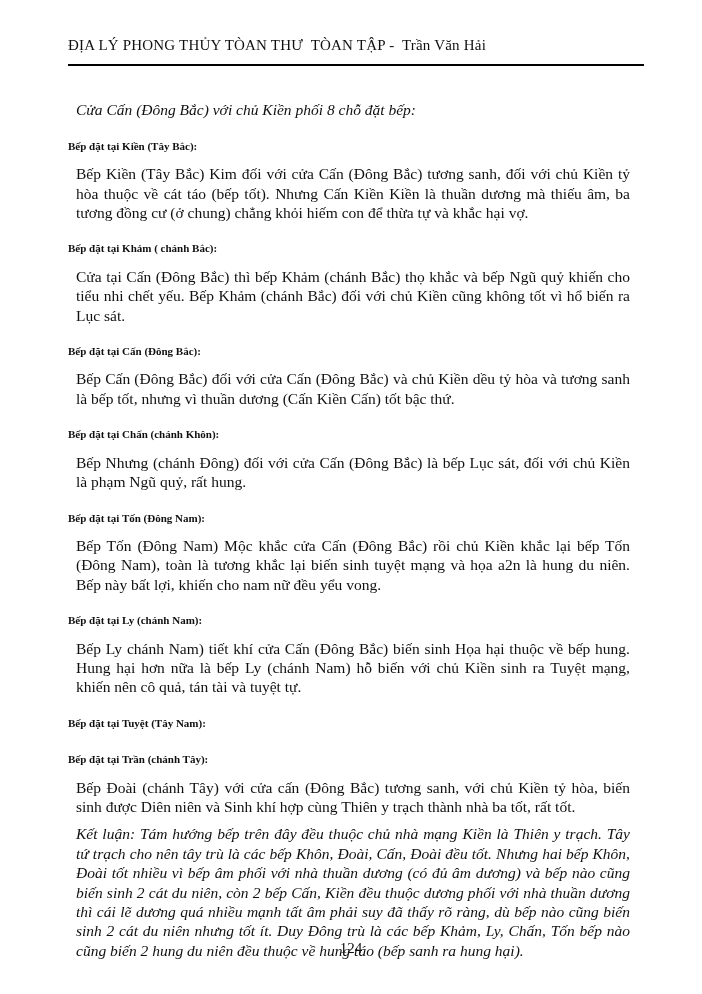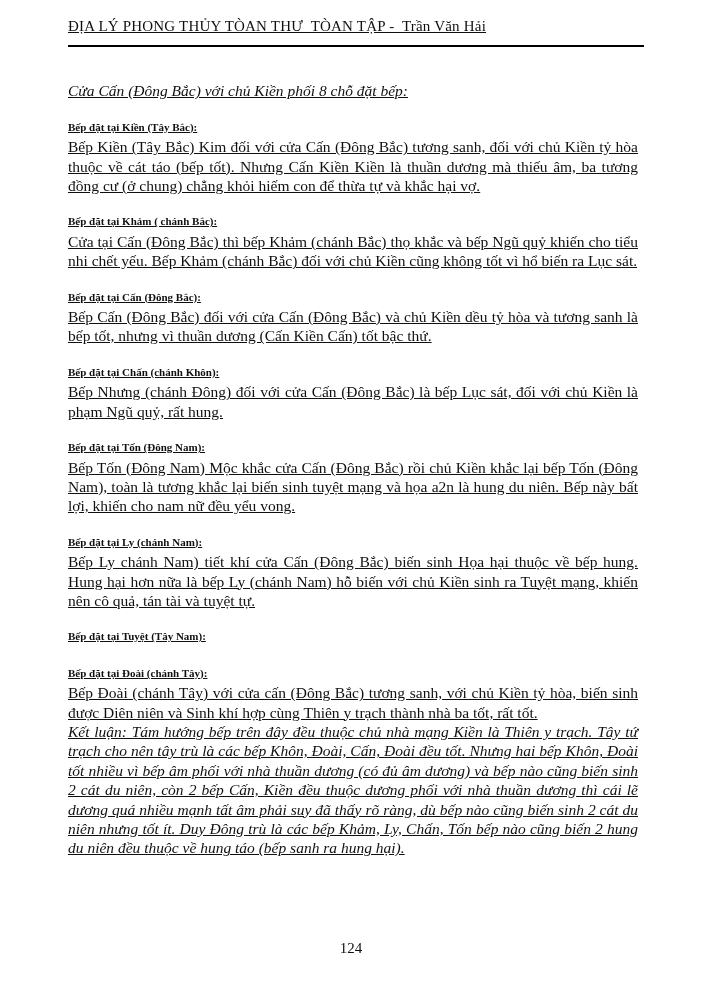--- a/index.html
+++ b/index.html
@@ -5,24 +5,23 @@
   html, body { margin: 0; padding: 0; background: #ffffff; }
   body {
     width: 702px; height: 994px;
     color: #101010;
     font-family: "Liberation Serif", "DejaVu Serif", serif;
   }
   .page {
     position: relative;
     box-sizing: border-box;
     width: 702px; height: 994px;
-    padding: 17px 64px 0 68px;
+    padding: 36px 64px 0 68px;
     font-size: 15.5px;
     line-height: 19.4px;
-    text-decoration: underline;
   }
   .header-text {
     font-size: 15px;
     letter-spacing: 0.2px;
     white-space: pre;
   }
   .header-rule {
     border-bottom: 2px solid #000;
     margin-top: 9px;
     margin-right: -6px;
@@ -31,21 +30,21 @@
     margin-top: 34px;
     font-style: italic;
   }
   .sec { margin-top: 17px; }
   h2 {
     font-size: 11px;
     line-height: 19.4px;
     font-weight: bold;
     margin: 0;
   }
-  p { margin: 0; text-align: justify; }
+  p { margin: 8px; text-align: justify; }
   .conclusion {
     font-style: italic;
     text-align: justify;
   }
   .page-number {
     position: absolute;
     bottom: 36px; left: 0; right: 0;
     text-align: center;
     font-size: 15px;
   }
@@ -90,21 +89,21 @@
   <section class="sec">
     <h2>Bếp đặt tại Ly (chánh Nam):</h2>
     <p>Bếp Ly chánh Nam) tiết khí cửa Cấn (Đông Bắc) biến sinh Họa hại thuộc về bếp hung. Hung hại hơn nữa là bếp Ly (chánh Nam) hỗ biến với chủ Kiền sinh ra Tuyệt mạng, khiến nên cô quả, tán tài và tuyệt tự.</p>
   </section>
 
   <section class="sec">
     <h2>Bếp đặt tại Tuyệt (Tây Nam):</h2>
   </section>
 
   <section class="sec">
-    <h2>Bếp đặt tại Đoài (chánh Tây):</h2>
+    <h2>Bếp đặt tại Trần (chánh Tây):</h2>
     <p>Bếp Đoài (chánh Tây) với cửa cấn (Đông Bắc) tương sanh, với chủ Kiền tỷ hòa, biến sinh được Diên niên và Sinh khí hợp cùng Thiên y trạch thành nhà ba tốt, rất tốt.</p>
   </section>
 
   <p class="conclusion">Kết luận: Tám hướng bếp trên đây đều thuộc chủ nhà mạng Kiền là Thiên y trạch. Tây tứ trạch cho nên tây trù là các bếp Khôn, Đoài, Cấn, Đoài đều tốt. Nhưng hai bếp Khôn, Đoài tốt nhiều vì bếp âm phối với nhà thuần dương (có đủ âm dương) và bếp nào cũng biến sinh 2 cát du niên, còn 2 bếp Cấn, Kiền đều thuộc dương phối với nhà thuần dương thì cái lẽ dương quá nhiều mạnh tất âm phải suy đã thấy rõ ràng, dù bếp nào cũng biến sinh 2 cát du niên nhưng tốt ít. Duy Đông trù là các bếp Khảm, Ly, Chấn, Tốn bếp nào cũng biến 2 hung du niên đều thuộc về hung táo (bếp sanh ra hung hại).</p>
 
   <div class="page-number">124</div>
 
 </div>
 
 </body></html>

